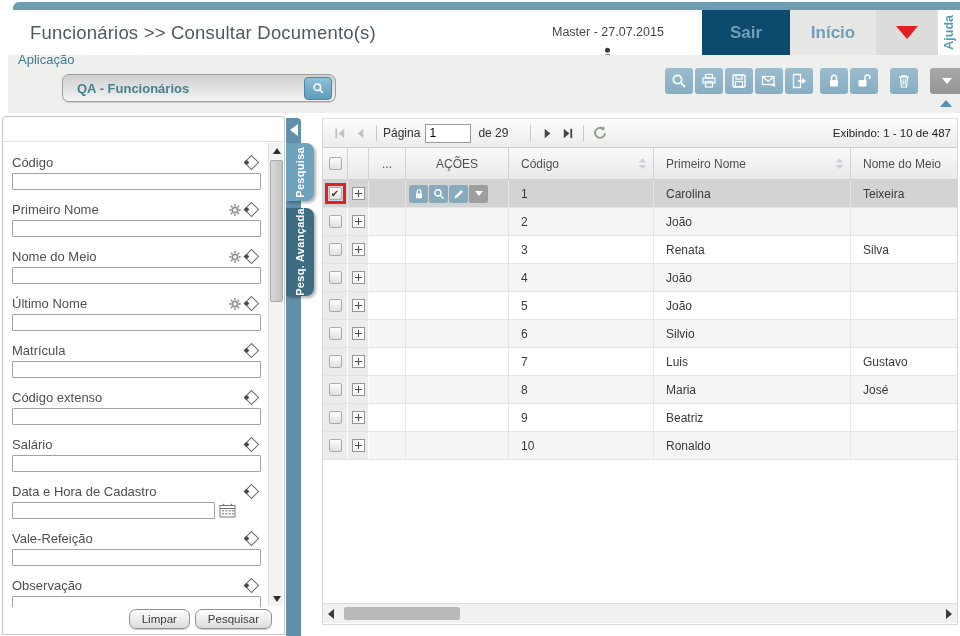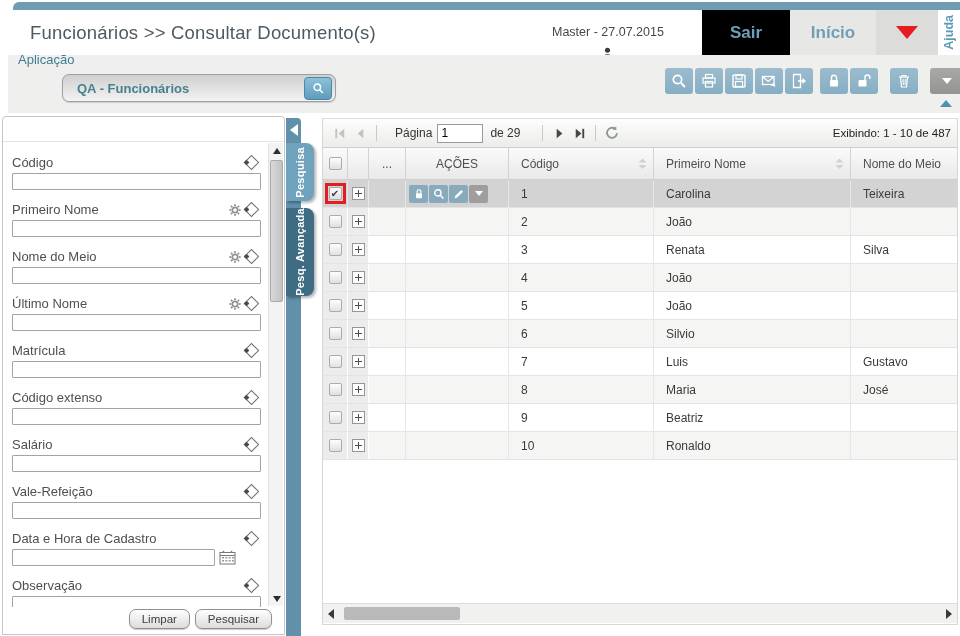--- a/index.html
+++ b/index.html
@@ -8,21 +8,21 @@
     background:#fff;font-family:"Liberation Sans","DejaVu Sans",sans-serif;
     -webkit-font-smoothing:antialiased;
   }
   
   .topbar{position:absolute;left:13px;top:2px;width:947px;height:8px;background:#6d9cb3;border-radius:6px 0 0 0;}
   .hdr{position:absolute;left:8px;top:10px;width:952px;height:45px;background:#fff;}
   .page-title{position:absolute;left:30px;top:22px;font-size:18.5px;color:#4d5a62;letter-spacing:.2px;white-space:nowrap;}
   .user{position:absolute;left:552px;top:25px;display:flex;align-items:center;gap:7px;font-size:12.5px;color:#474747;white-space:nowrap;flex-direction:column;}
   .hbtn{position:absolute;top:10px;height:45px;display:flex;align-items:center;justify-content:center;
         font-size:17px;font-weight:bold;color:#6f9fb8;cursor:default;}
-  .hbtn.sair{left:702px;width:88px;background:#000000;}
+  .hbtn.sair{left:702px;width:88px;background:#0c4a6e;}
   .hbtn.inicio{left:790px;width:86px;background:#e7e7e5;}
   .hbtn.menu{left:876px;width:62px;background:#dcdcda;}
   .red-tri{width:0;height:0;border-left:11px solid transparent;border-right:11px solid transparent;border-top:13px solid #e31d22;}
   .ajuda{position:absolute;left:938px;top:10px;width:22px;height:45px;background:#fff;display:flex;align-items:center;justify-content:center;}
   .vtext{writing-mode:vertical-rl;transform:rotate(180deg);white-space:nowrap;}
   .ajuda .vtext{font-size:12.5px;font-weight:bold;color:#5b9ab5;}
   
   .appstrip{position:absolute;left:8px;top:55px;width:952px;height:58px;background:#efefee;}
   .app-label{position:absolute;left:18px;top:52px;font-size:13px;font-weight:normal;color:#3e7d92;}
   .app-combo{position:absolute;left:18px;top:74px;width:272px;height:26px;border:1px solid #9aa0a3;border-radius:7px;
@@ -71,21 +71,21 @@
   .vtab .vtext{font-size:11px;font-weight:bold;color:#fff;letter-spacing:.3px;}
   .vtab.active{top:143px;height:58px;background:#6fa3bd;}
   .vtab.inactive{top:208px;height:88px;background:#3e6c82;}
   
   .region{position:absolute;left:322px;top:118px;width:636px;height:507px;background:#fff;
           border:1px solid #d6d6d6;border-top:1px solid #dedede;box-sizing:border-box;}
   .pager{height:29px;border-bottom:1px solid #cfcfcf;background:linear-gradient(#fdfdfd,#ececea);
          display:flex;align-items:center;padding-left:7px;font-size:12px;color:#333;box-sizing:border-box;}
   .picon{width:20px;height:20px;display:flex;align-items:center;justify-content:center;}
   .psep{width:1px;height:16px;background:#c9c9c9;margin:0 6px;}
-  .pager-label{margin:0 5px 0 12px;}
+  .pager-label{margin:0 5px 0 0;}
   .page-input{width:38px;height:17px;border:1px solid #9a9a9a;font-size:12px;padding:0 3px;margin-right:7px;}
   .of-label{margin-right:16px;white-space:nowrap;}
   .showing{margin-left:auto;padding-right:6px;font-size:11.5px;color:#222;white-space:nowrap;}
   .thead{height:32px;background:linear-gradient(#fafafa,#e9e9e9);border-bottom:1px solid #cfcfcf;position:relative;box-sizing:border-box;}
   .hcell{position:absolute;top:0;height:31px;display:flex;align-items:center;font-size:12px;color:#4f4f4f;
          border-right:1px solid #d2d2d2;box-sizing:border-box;}
   .c0{left:0;width:25px;justify-content:center;}
   .c1{left:25px;width:21px;justify-content:center;}
   .c2{left:46px;width:37px;justify-content:center;}
   .c3{left:83px;width:103px;justify-content:center;}
@@ -350,33 +350,20 @@
       <span class="ficons">
 
         <span class="eraser"></span>
       </span>
     </div>
     <div class="finrow">
       <input class="finput" style="">
 
     </div>
   </div>
-      <div class="field">
-    <div class="frow">
-      <span class="flabel">Vale-Refeição</span>
-      <span class="ficons">
-
-        <span class="eraser"></span>
-      </span>
-    </div>
-    <div class="finrow">
-      <input class="finput" style="">
-
-    </div>
-  </div>
       <div class="field with-cal">
     <div class="frow">
       <span class="flabel">Data e Hora de Cadastro</span>
       <span class="ficons">
 
         <span class="eraser"></span>
       </span>
     </div>
     <div class="finrow">
       <input class="finput" style="">
@@ -391,20 +378,33 @@
                 <rect x="6.3" y="7" width="2" height="1.5"></rect>
                 <rect x="9.6" y="7" width="2" height="1.5"></rect>
                 <rect x="12.9" y="7" width="2" height="1.5"></rect>
                 <rect x="3" y="10" width="2" height="1.5"></rect>
                 <rect x="6.3" y="10" width="2" height="1.5"></rect>
                 <rect x="9.6" y="10" width="2" height="1.5"></rect>
                 <rect x="12.9" y="10" width="2" height="1.5"></rect>
               </g>
             </svg>
       </span>
+    </div>
+  </div>
+      <div class="field">
+    <div class="frow">
+      <span class="flabel">Vale-Refeição</span>
+      <span class="ficons">
+
+        <span class="eraser"></span>
+      </span>
+    </div>
+    <div class="finrow">
+      <input class="finput" style="">
+
     </div>
   </div>
       <div class="field">
     <div class="frow">
       <span class="flabel">Observação</span>
       <span class="ficons">
 
         <span class="eraser"></span>
       </span>
     </div>

